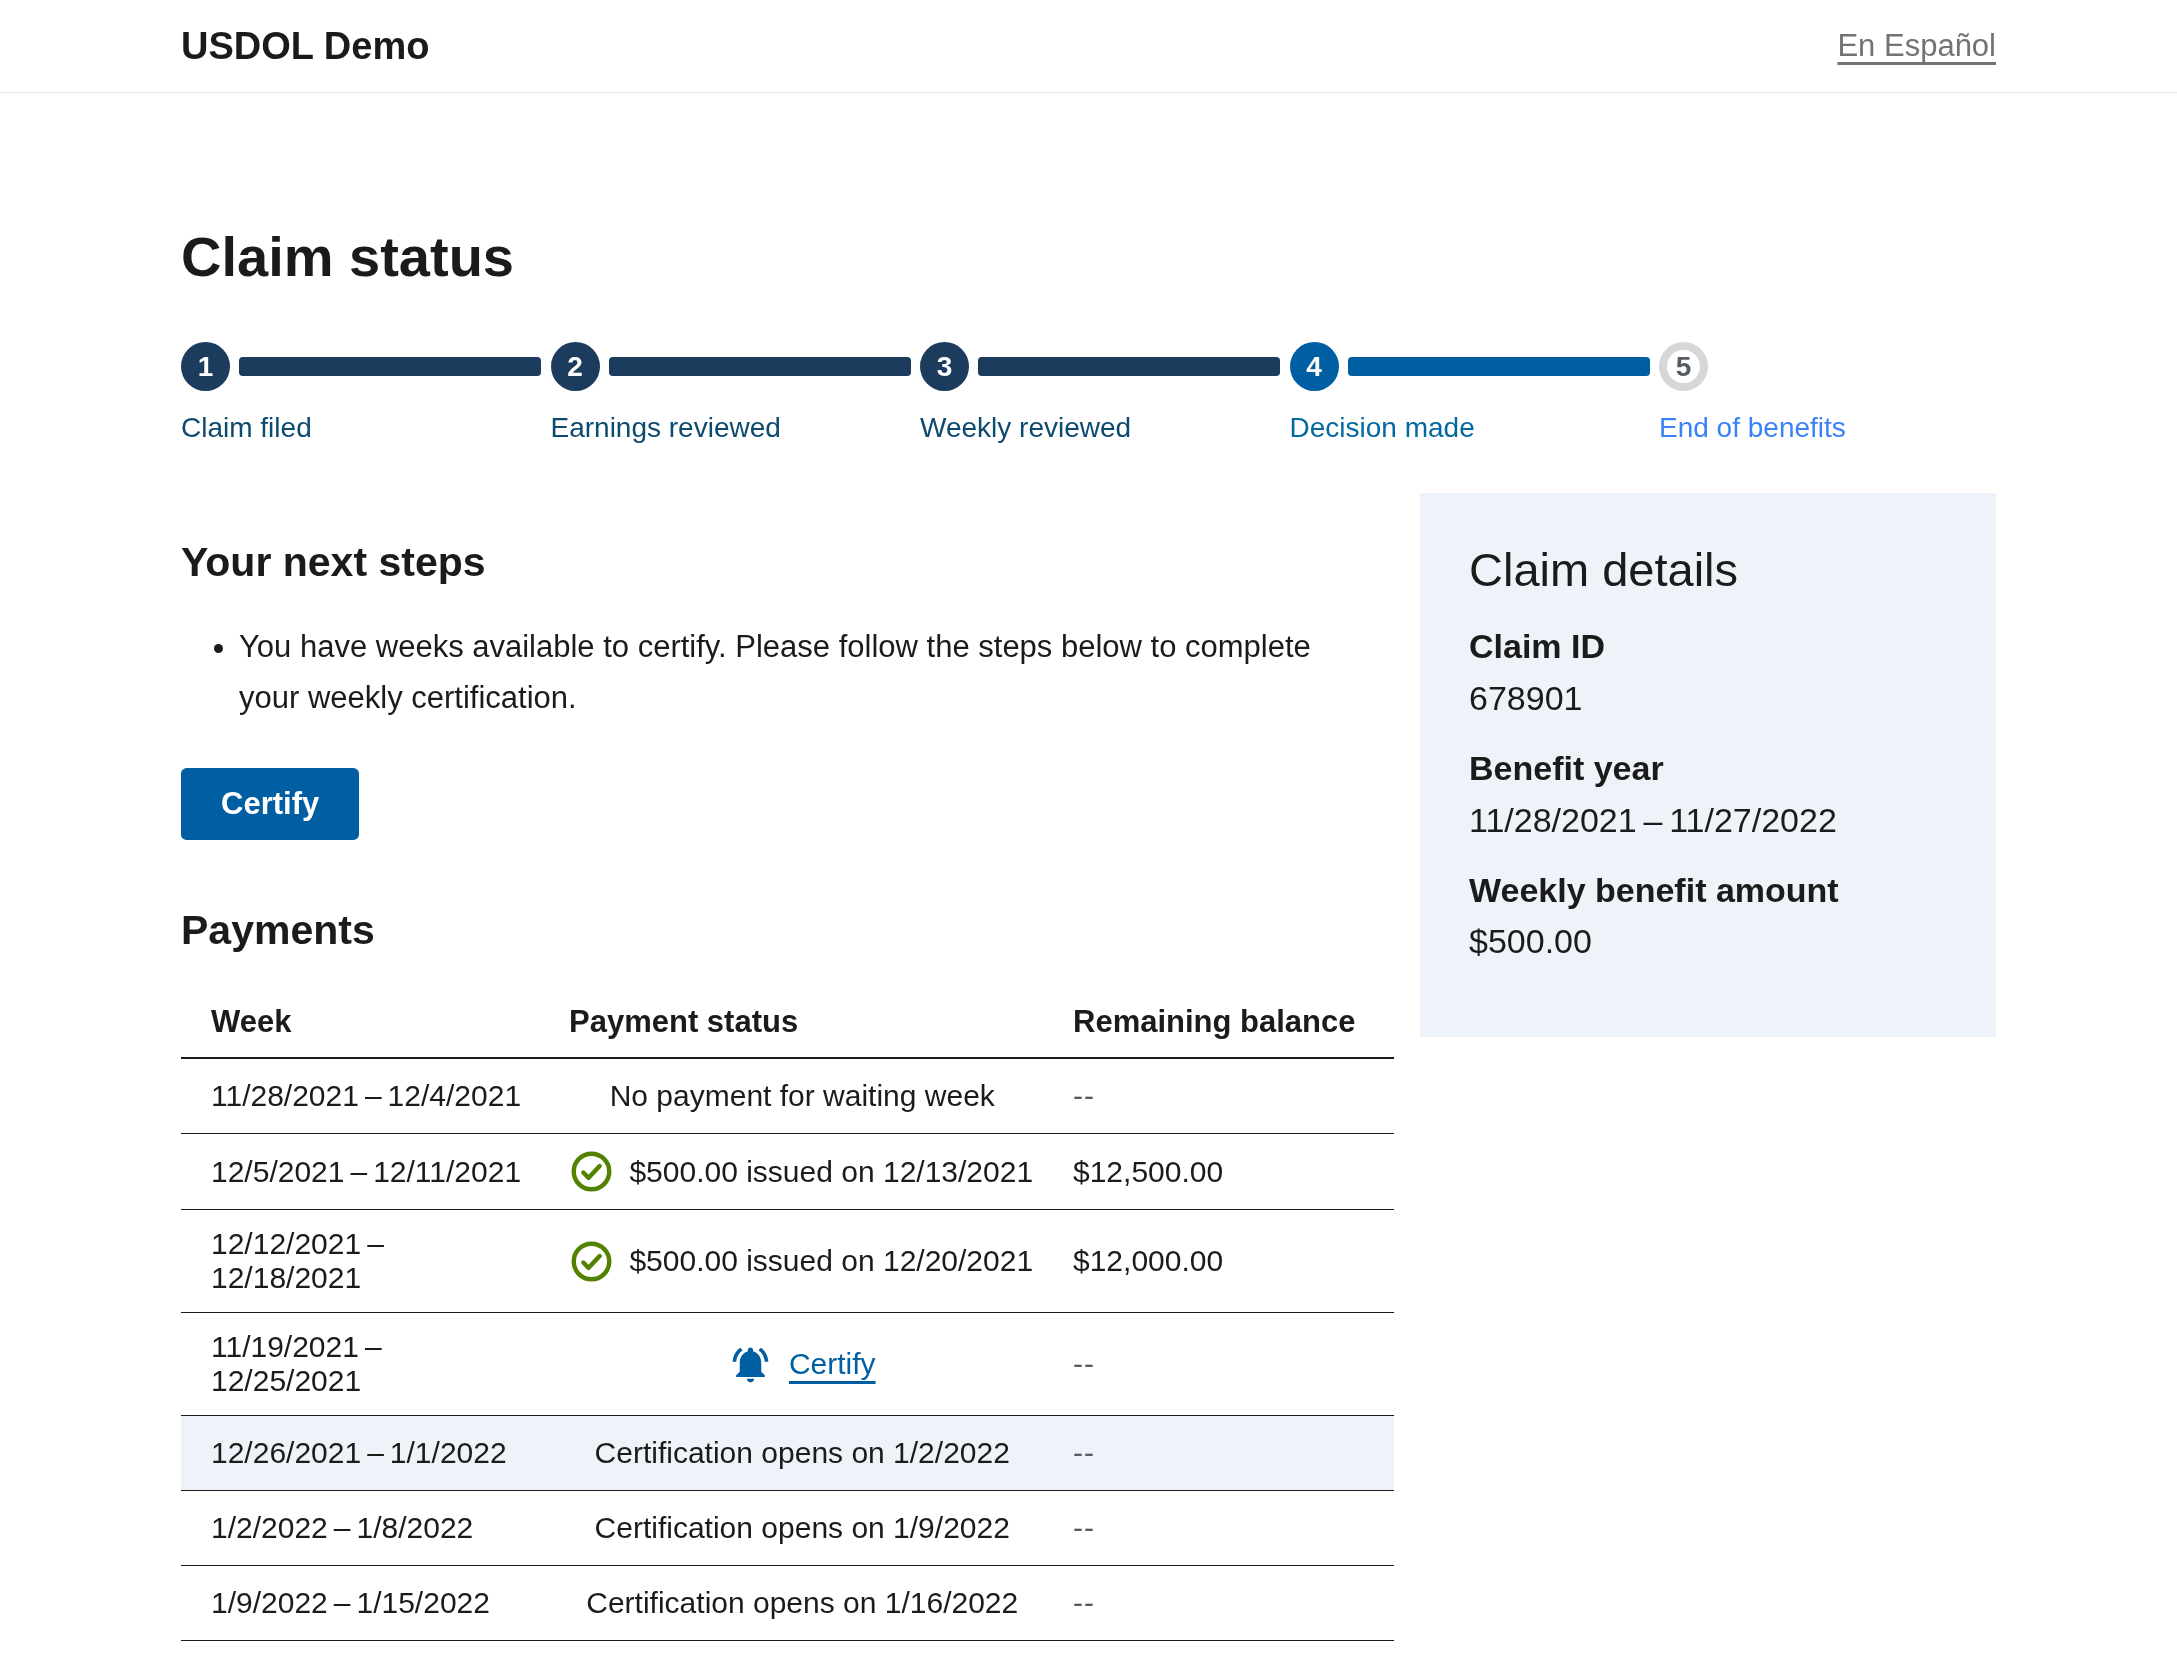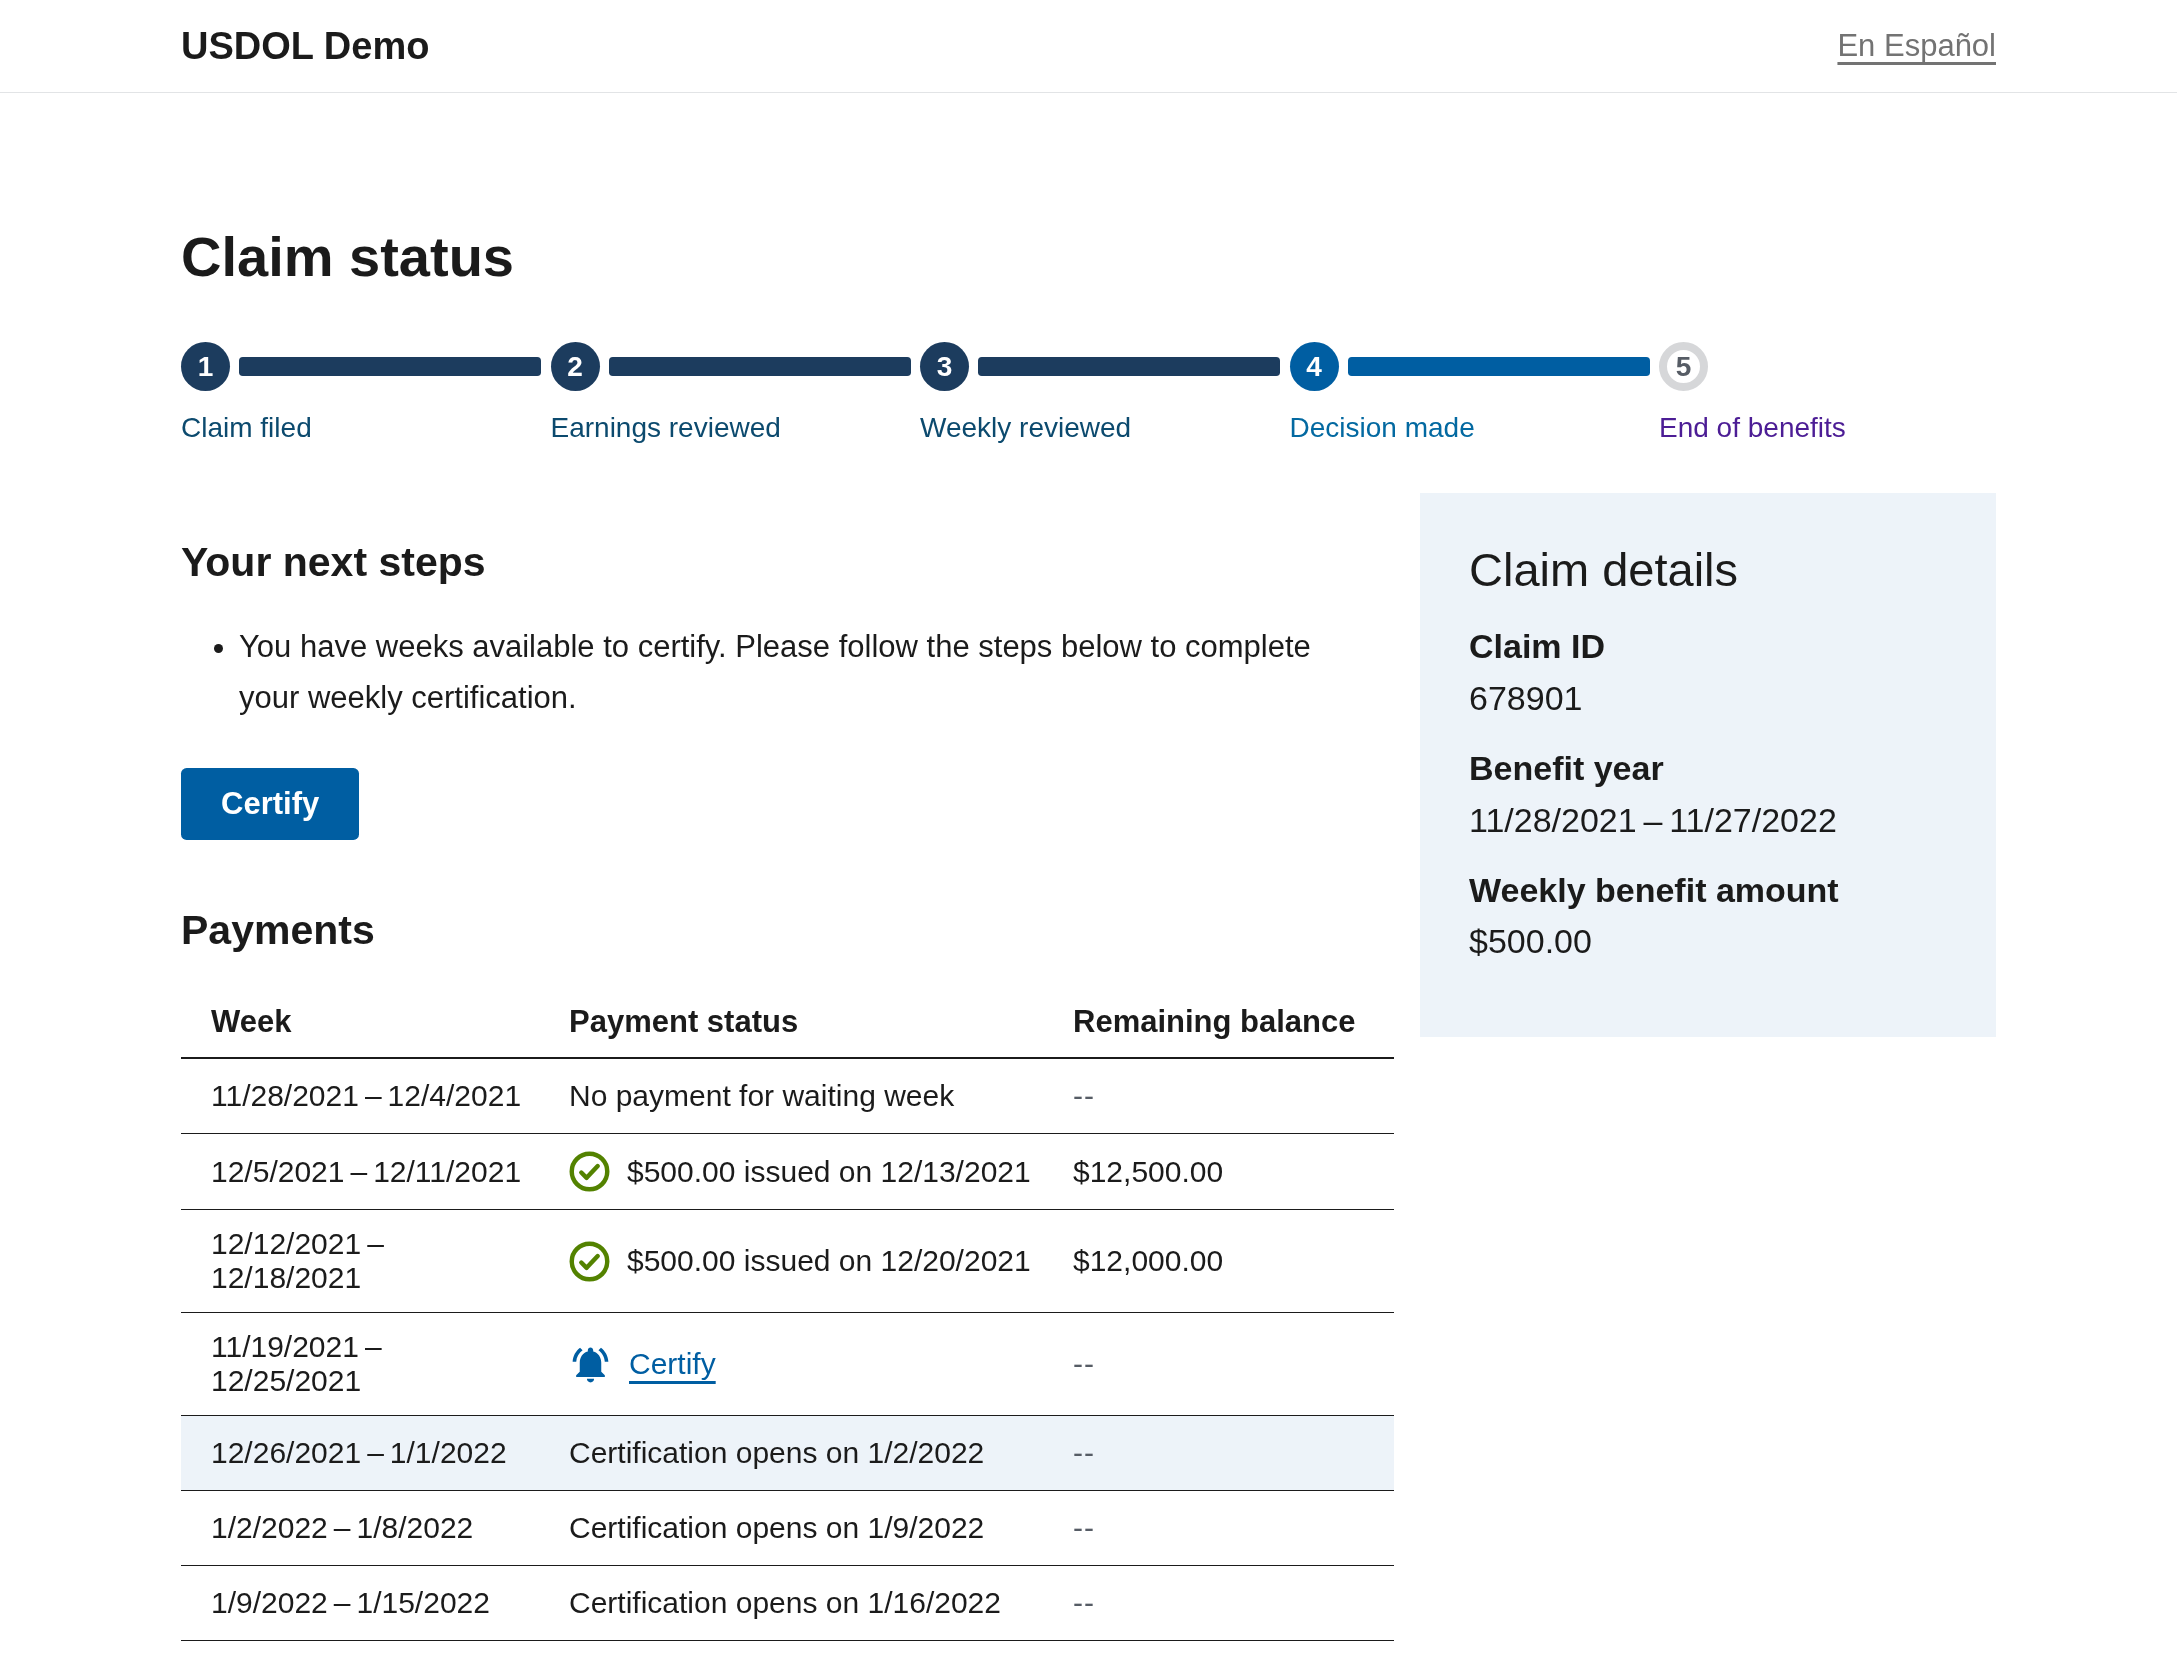--- a/index.html
+++ b/index.html
@@ -73,21 +73,21 @@
     flex: 1 1 auto;
     height: 19px;
     margin: 0 9.4px;
     border-radius: 3.8px;
   }
   .step.complete .step-bar { background: #1c3c5e; }
   .step.current  .step-bar { background: #005ea2; }
   .step-label { margin-top: 17px; font-size: 28px; line-height: 1.4; }
   .step.complete .step-label { color: #0c4a6e; }
   .step.current  .step-label { color: #0369a1; font-weight: 400; }
-  .step.incomplete .step-label { color: #4c1d95; }
+  .step.incomplete .step-label { color: #3b82f6; }
 
   
   .columns { display: flex; gap: 26px; margin-top: 45px; align-items: flex-start; }
   .left-col { flex: 0 0 1213px; min-width: 0; }
 
   h2.section-heading {
     margin: 0;
     font-size: 41px;
     line-height: 1.2;
     font-weight: 700;
@@ -135,21 +135,21 @@
     border-bottom: 2.8px solid #1b1b1b;
   }
   .payments-table td {
     font-size: 30px;
     padding: 17px 7.5px 17px 30px;
     border-bottom: 1.9px solid #1b1b1b;
     height: 40px;
     vertical-align: middle;
   }
   tr.highlighted td { background: #edf3f9; }
-  .status-flex { display: flex; align-items: center; gap: 17px; }
+  .status-flex { display: flex; align-items: center; gap: 17px; justify-content: center; }
   .balance-dash { color: #565c65; letter-spacing: 0.9px; }
   a.certify-link {
     color: #005ea2;
     text-decoration: underline;
     text-underline-offset: 6.6px;
     cursor: pointer;
   }
   .icon-wrap { display: inline-flex; flex: 0 0 auto; }
 
   

